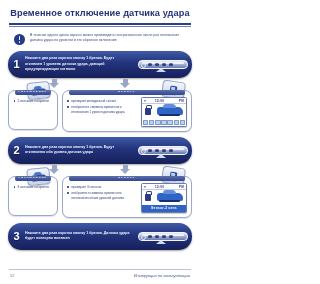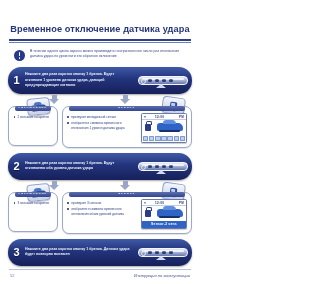--- a/index.html
+++ b/index.html
@@ -6,21 +6,21 @@
   body{
     width:200px;height:284px;background:#ffffff;
     font-family:"Liberation Sans",sans-serif;
     color:#1b2a5e;overflow:hidden;position:relative;
   }
   .page{position:relative;width:200px;height:284px;}
 
   
   .title{
     text-align:center;font-size:9.2px;font-weight:bold;color:#24357a;
-    letter-spacing:.1px;padding-top:24px;
+    letter-spacing:.1px;padding-top:8px;
   }
   .rule{margin:5px 9px 0 9px;}
   .rule .r1{height:1.6px;background:#2d3f86;}
   .rule .r2{height:1px;background:#6d7ebb;margin-top:1.2px;}
 
   
   .note{display:flex;gap:5px;margin:6px 12px 0 14px;align-items:flex-start;}
   .note-icon{
     flex:0 0 auto;width:11px;height:11px;border-radius:50%;
     background:#27398a;position:relative;margin-top:1px;

